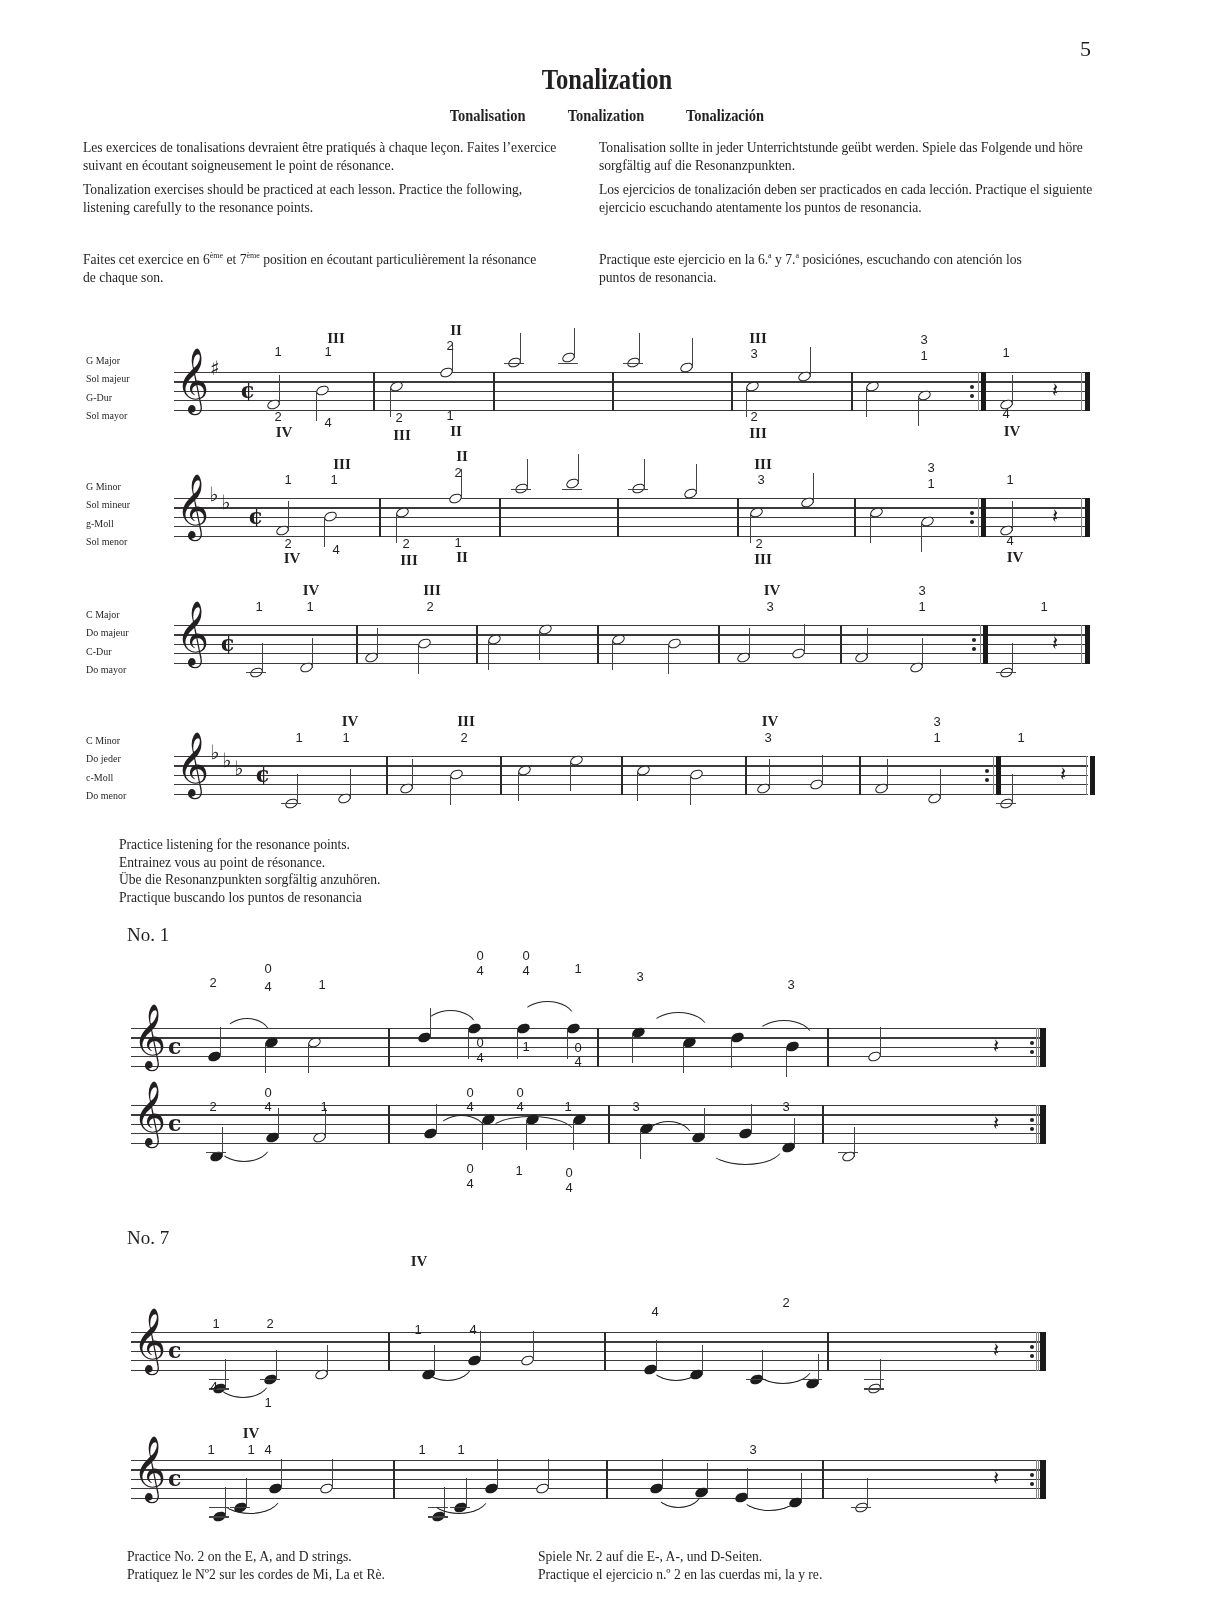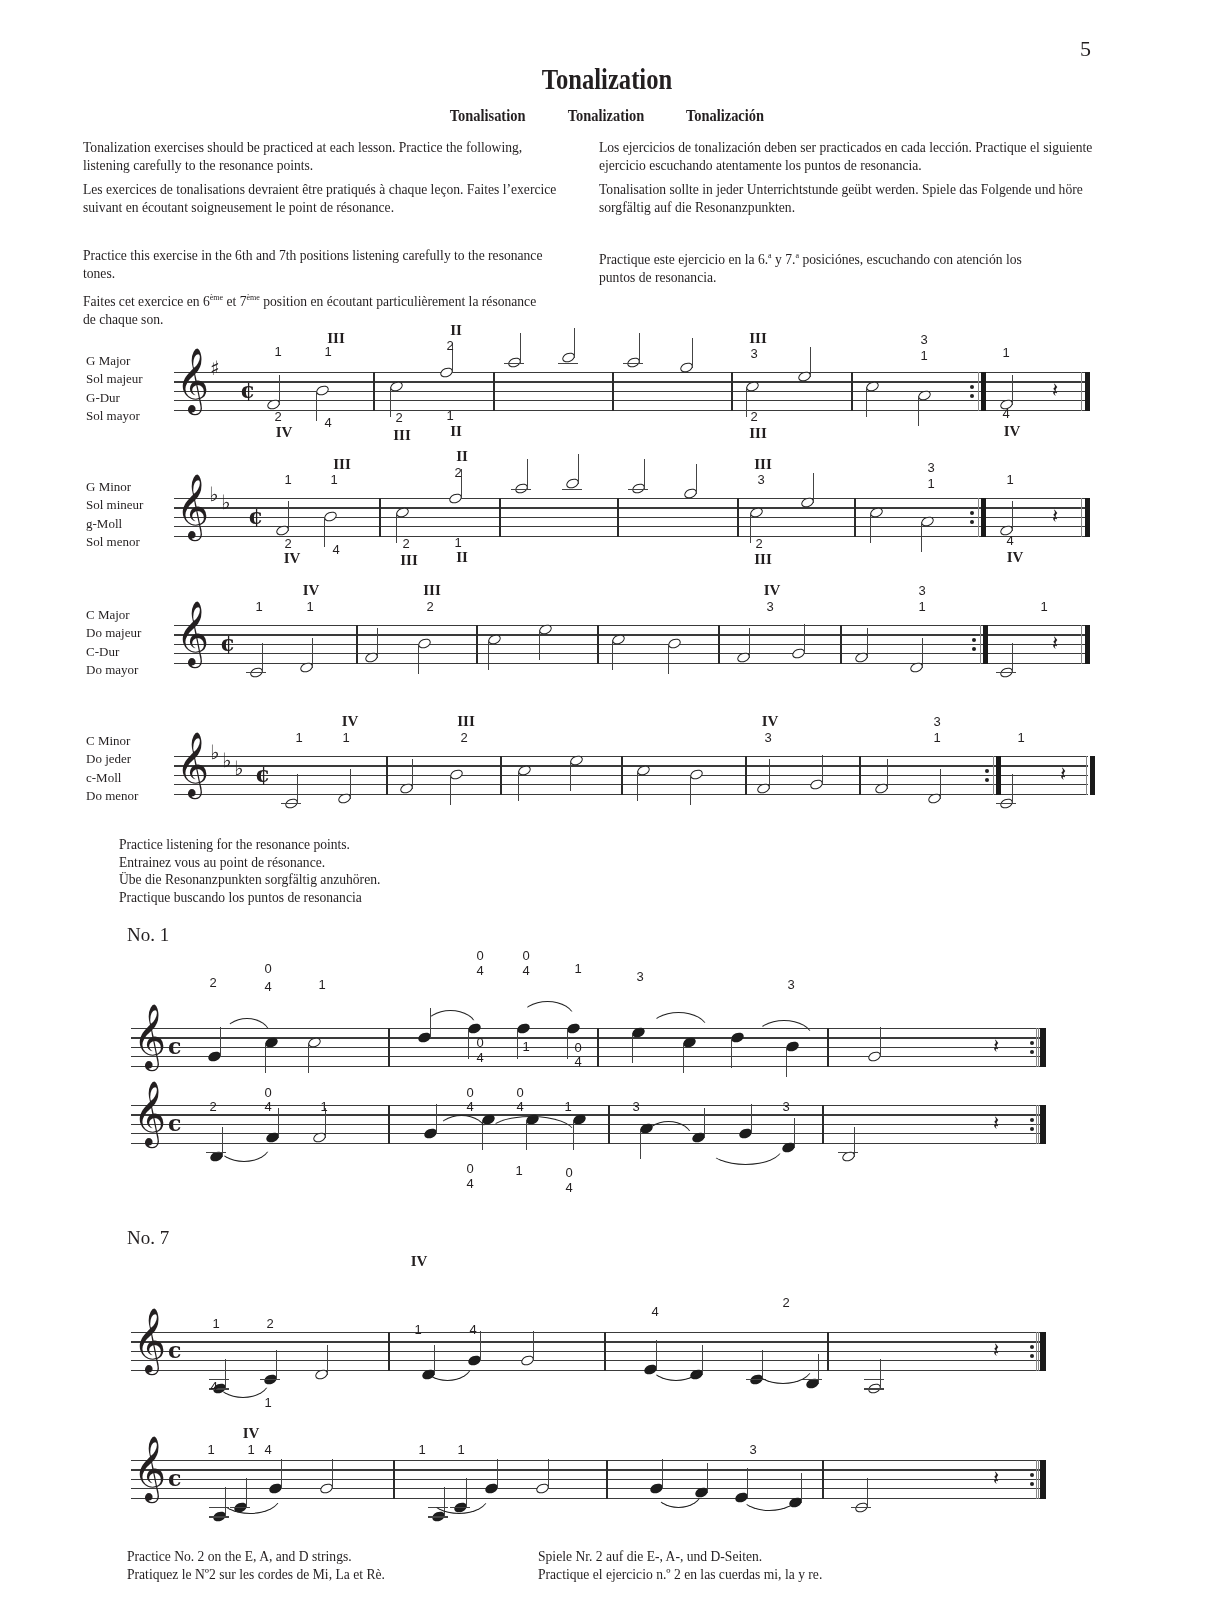--- a/index.html
+++ b/index.html
@@ -5,21 +5,21 @@
   html,body{margin:0;padding:0;background:#fff;}
   body{width:1214px;height:1619px;position:relative;overflow:hidden;font-family:"Liberation Serif","DejaVu Serif",serif;color:#231f20;}
   .abs{position:absolute;}
   .page-num{left:1080px;top:36px;font-size:22px;}
   .title{left:0;width:1214px;top:62px;text-align:center;font-size:30px;font-weight:bold;transform:scaleX(0.82);letter-spacing:0px;}
   .subtitles{left:0;width:1214px;top:106px;text-align:center;font-size:17px;font-weight:bold;}
   .subtitles span{display:inline-block;margin:0 12px;transform:scaleX(0.85);}
   .para{font-size:13.6px;line-height:18px;}
   .para p{margin:0 0 6px 0;}
   .sup{font-size:8px;vertical-align:super;}
-  .key-label{font-size:13px;line-height:18.3px;left:86px;}
+  .key-label{font-size:10px;line-height:18.3px;left:86px;}
   .bar{position:absolute;width:2px;background:#2b2b2b;}
   .bar.thick{width:5px;background:#1a1a1a;}
   .bar.thin{width:1.2px;background:#888;}
   .dots{position:absolute;width:4px;height:4px;border-radius:50%;background:#222;}
   .clef{position:absolute;font-family:"DejaVu Sans",sans-serif;font-size:56px;line-height:1;}
   .acc{position:absolute;font-family:"DejaVu Sans",sans-serif;font-size:20px;line-height:1;}
   .timesig{position:absolute;font-family:"DejaVu Serif",serif;font-size:22px;font-weight:bold;line-height:1;}
   .note{position:absolute;width:13px;height:9px;border-radius:50%;transform:rotate(-22deg);}
   .note.half{border:1.6px solid #222;background:#fff;box-sizing:border-box;}
   .note.quarter{background:#1c1c1c;}
@@ -37,30 +37,29 @@
 
 <div class="abs page-num">5</div>
 <div class="abs title">Tonalization</div>
 <div class="abs subtitles">
   <span>Tonalisation</span>
   <span>Tonalization</span>
   <span>Tonalización</span>
 </div>
 
 <div class="abs para" style="left:83px;top:139px;width:480px;">
+  <p>Les exercices de tonalisations devraient être pratiqués à chaque leçon. Faites l’exercice suivant en écoutant soigneusement le point de résonance.</p>
   <p>Tonalization exercises should be practiced at each lesson. Practice the following, listening carefully to the resonance points.</p>
-  <p>Les exercices de tonalisations devraient être pratiqués à chaque leçon. Faites l’exercice suivant en écoutant soigneusement le point de résonance.</p>
 </div>
 <div class="abs para" style="left:599px;top:139px;width:500px;">
+  <p>Tonalisation sollte in jeder Unterrichtstunde geübt werden. Spiele das Folgende und höre sorgfältig auf die Resonanzpunkten.</p>
   <p>Los ejercicios de tonalización deben ser practicados en cada lección. Practique el siguiente ejercicio escuchando atentamente los puntos de resonancia.</p>
-  <p>Tonalisation sollte in jeder Unterrichtstunde geübt werden. Spiele das Folgende und höre sorgfältig auf die Resonanzpunkten.</p>
 </div>
 
 <div class="abs para" style="left:83px;top:247px;width:460px;">
-  <p>Practice this exercise in the 6th and 7th positions listening carefully to the resonance tones.</p>
   <p><span>Faites cet exercice en 6</span><span class="sup">ème</span><span> et 7</span><span class="sup">ème</span><span> position en écoutant particulièrement la résonance de chaque son.</span></p>
 </div>
 <div class="abs para" style="left:599px;top:247px;width:460px;">
   <p><span>Practique este ejercicio en la 6.</span><span class="sup">a</span><span> y 7.</span><span class="sup">a</span><span> posiciónes, escuchando con atención los puntos de resonancia.</span></p>
 </div>
 
 <div class="abs key-label" style="top:352px;">
   <div>G Major</div>
     <div>Sol majeur</div>
     <div>G-Dur</div>

